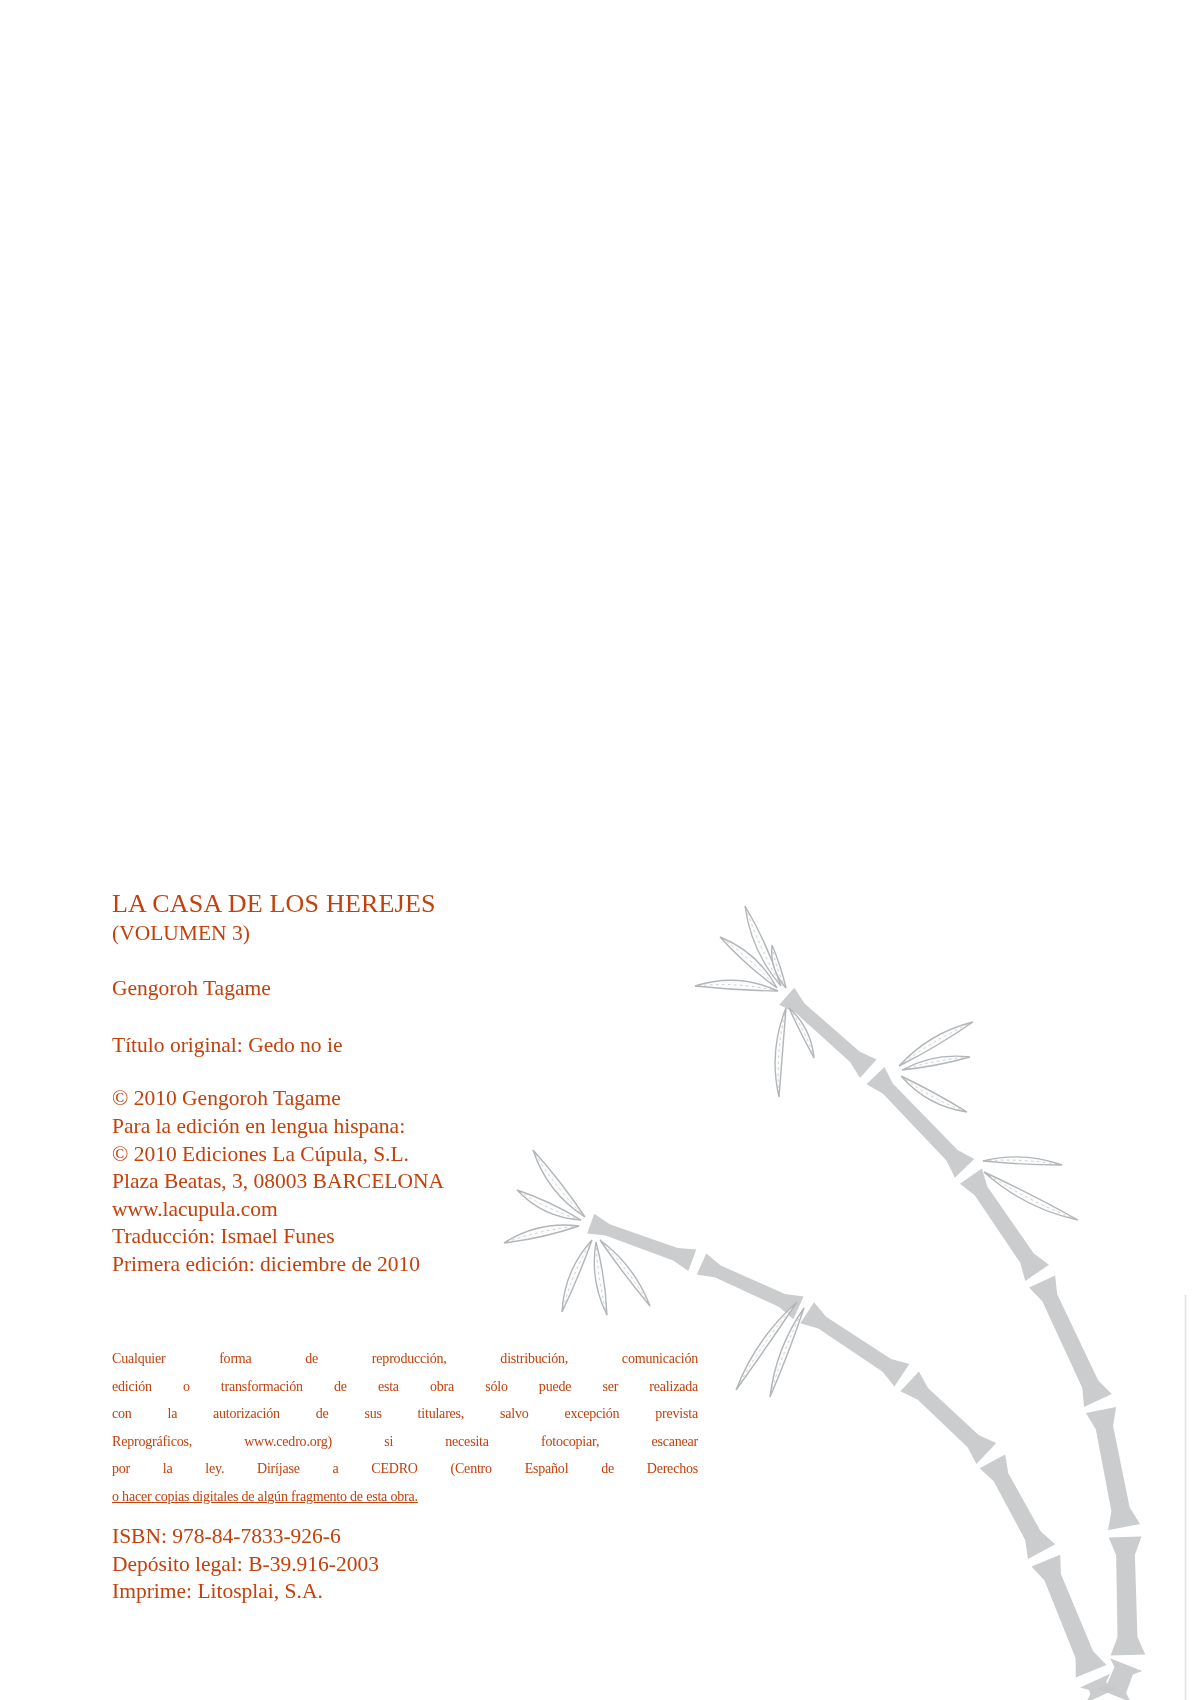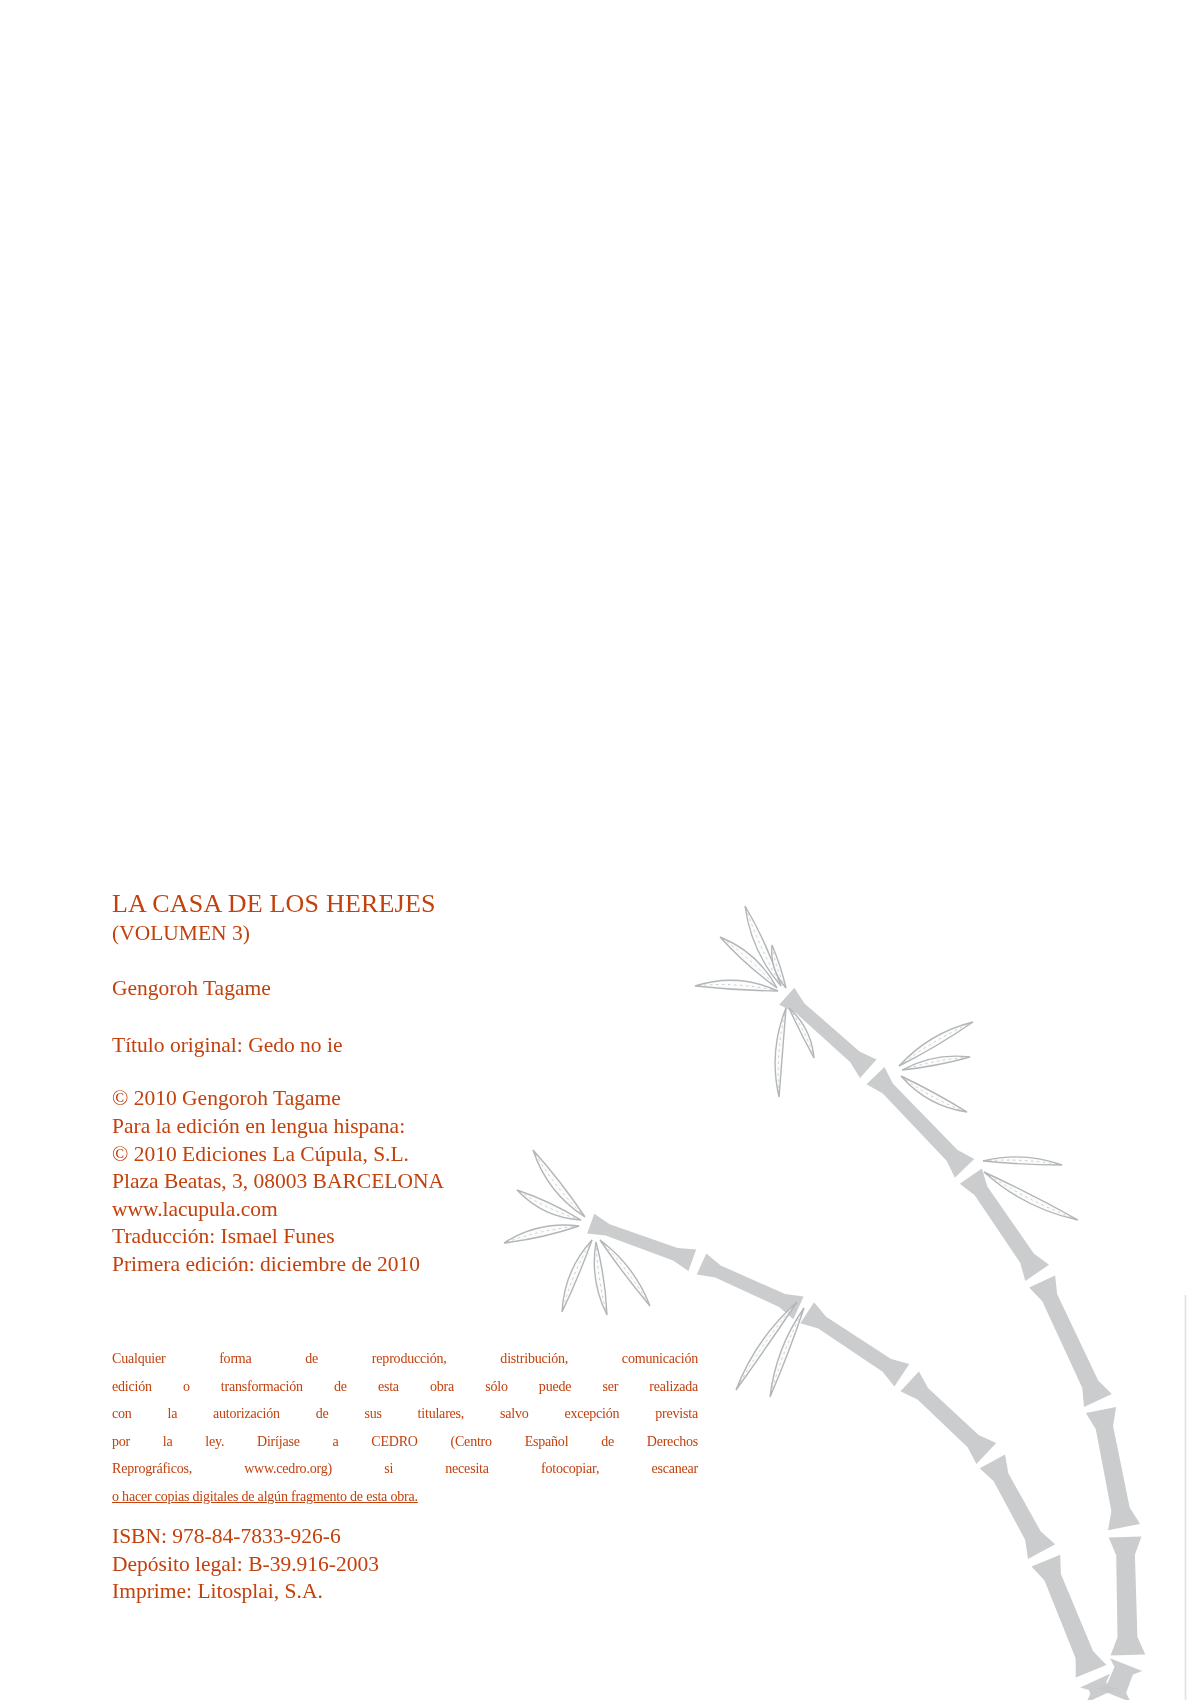--- a/index.html
+++ b/index.html
@@ -136,22 +136,22 @@
       <div>Plaza Beatas, 3, 08003 BARCELONA</div>
       <div>www.lacupula.com</div>
       <div>Traducción: Ismael Funes</div>
       <div>Primera edición: diciembre de 2010</div>
     </div>
 
     <div class="block b-legal">
       <div class="legal-line">Cualquier forma de reproducción, distribución, comunicación</div>
       <div class="legal-line">edición o transformación de esta obra sólo puede ser realizada</div>
       <div class="legal-line">con la autorización de sus titulares, salvo excepción prevista</div>
+      <div class="legal-line">Reprográficos, www.cedro.org) si necesita fotocopiar, escanear</div>
       <div class="legal-line">por la ley. Diríjase a CEDRO (Centro Español de Derechos</div>
-      <div class="legal-line">Reprográficos, www.cedro.org) si necesita fotocopiar, escanear</div>
       <div class="legal-line last">o hacer copias digitales de algún fragmento de esta obra.</div>
     </div>
 
     <div class="block b-print">
       <div>ISBN: 978-84-7833-926-6</div>
       <div>Depósito legal: B-39.916-2003</div>
       <div>Imprime: Litosplai, S.A.</div>
     </div>
 
   </div>

